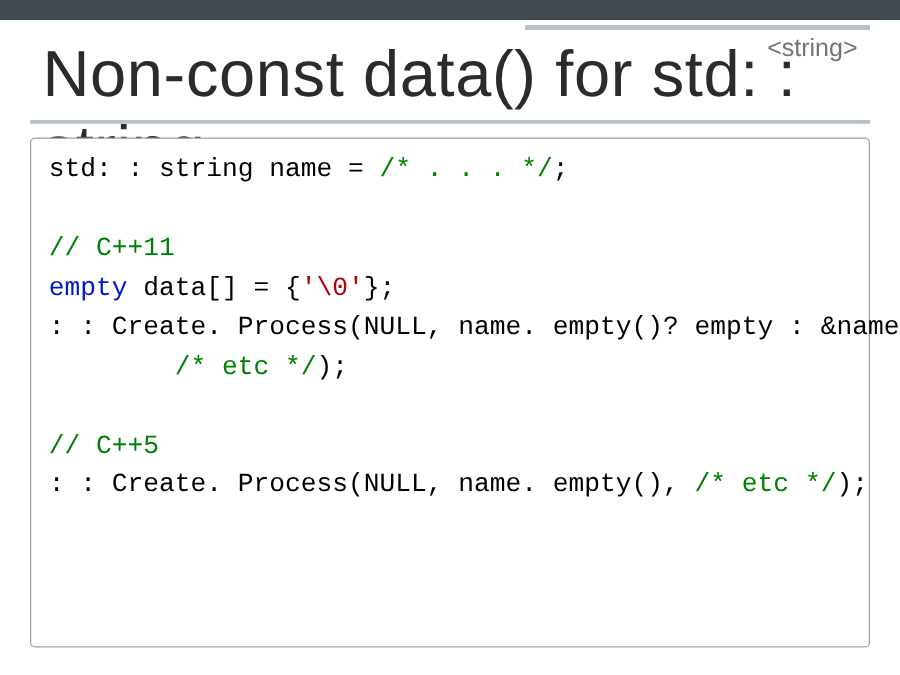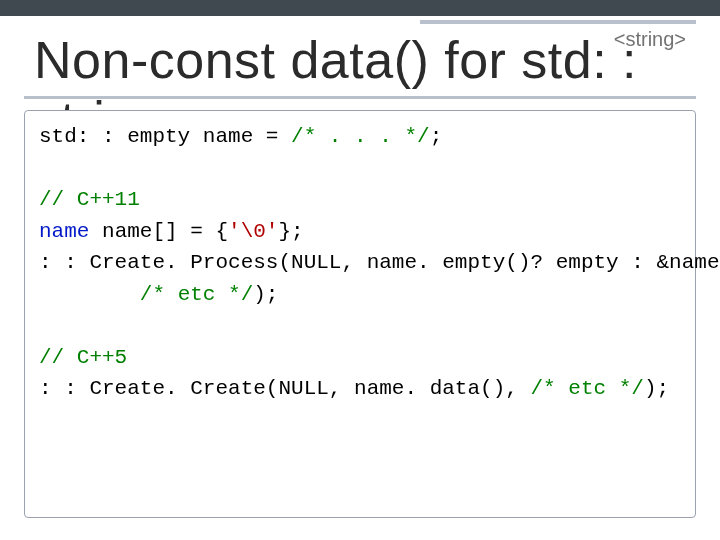--- a/index.html
+++ b/index.html
@@ -19,23 +19,23 @@
 <body>
 
 <div class="slide">
   <div class="topbar"></div>
   <div class="tag-rule"></div>
   <div class="tag">&lt;string&gt;</div>
   <div class="title">Non-const data() for std: : string</div>
   <div class="title-rule"></div>
 
   <div class="code-box">
-<div class="code"><span>std: : empty name = </span><span class="cm">/* . . . */</span><span>;</span>
+<div class="code"><span>std: : string name = </span><span class="cm">/* . . . */</span><span>;</span>
 
 <span class="cm">// C++11</span>
-<span class="kw">name</span><span> name[] = {</span><span class="str">'\0'</span><span>};</span>
+<span class="kw">empty</span><span> data[] = {</span><span class="str">'\0'</span><span>};</span>
 <span>: : Create. Process(NULL, name. empty()? empty : &amp;name[0],</span>
 <span>        </span><span class="cm">/* etc */</span><span>);</span>
 
 <span class="cm">// C++5</span>
-<span>: : Create. Create(NULL, name. data(), </span><span class="cm">/* etc */</span><span>);</span></div>
+<span>: : Create. Process(NULL, name. empty(), </span><span class="cm">/* etc */</span><span>);</span></div>
   </div>
 </div>
 
 </body></html>

